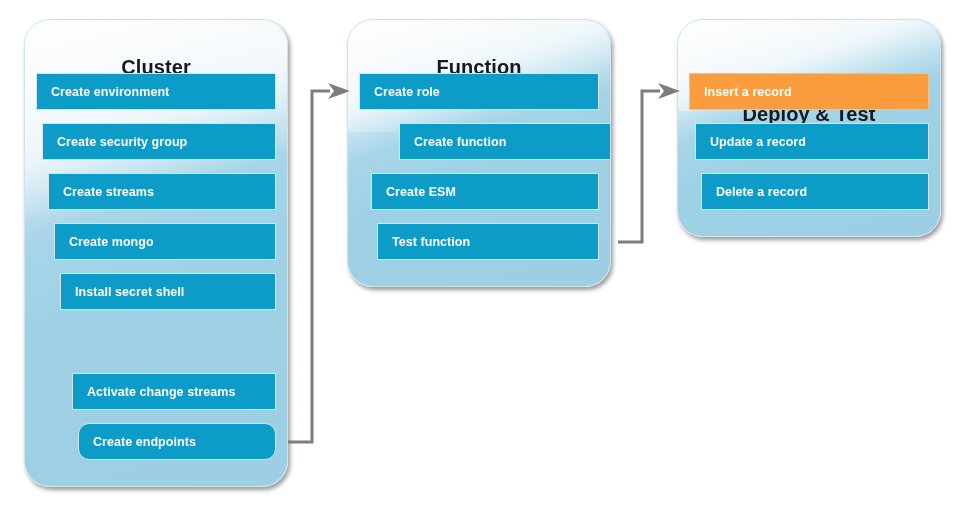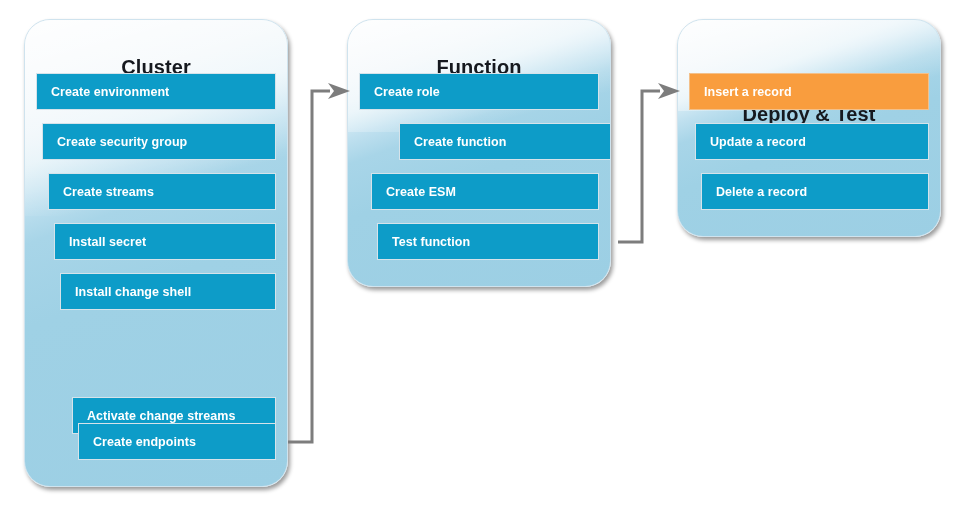--- a/index.html
+++ b/index.html
@@ -93,24 +93,24 @@
 <body>
 
 <div id="diagram">
 
   <div class="panel" style="left:24px; top:19px; width:264px; height:468px;">
     <div class="panel-title" style="top:36px;">Cluster</div>
 
     <div class="step" style="left:11px; top:53px; width:240px; height:37px;">Create environment</div>
     <div class="step" style="left:17px; top:103px; width:234px; height:37px;">Create security group</div>
     <div class="step" style="left:23px; top:153px; width:228px; height:37px;">Create streams</div>
-    <div class="step" style="left:29px; top:203px; width:222px; height:37px;">Install secret</div>
-    <div class="step" style="left:35px; top:253px; width:216px; height:37px;">Install change shell</div>
-    <div class="step" style="left:47px; top:353px; width:204px; height:37px;margin-top:24px;">Activate change streams</div>
-    <div class="step" style="left:53px; top:403px; width:198px; height:37px;">Create endpoints</div>
+    <div class="step" style="left:29px; top:203px; width:222px; height:37px;">Create mongo</div>
+    <div class="step" style="left:35px; top:253px; width:216px; height:37px;">Install secret shell</div>
+    <div class="step" style="left:47px; top:353px; width:204px; height:37px;">Activate change streams</div>
+    <div class="step" style="left:53px; top:403px; width:198px; height:37px;border-radius:11px;">Create endpoints</div>
   </div>
 
   <div class="panel" style="left:347px; top:19px; width:264px; height:268px;">
     <div class="panel-title" style="top:36px;">Function</div>
 
     <div class="step" style="left:11px; top:53px; width:240px; height:37px;">Create role</div>
     <div class="step" style="left:17px; top:103px; width:234px; height:37px;margin-left:34px;">Create function</div>
     <div class="step" style="left:23px; top:153px; width:228px; height:37px;">Create ESM</div>
     <div class="step" style="left:29px; top:203px; width:222px; height:37px;">Test function</div>
   </div>

